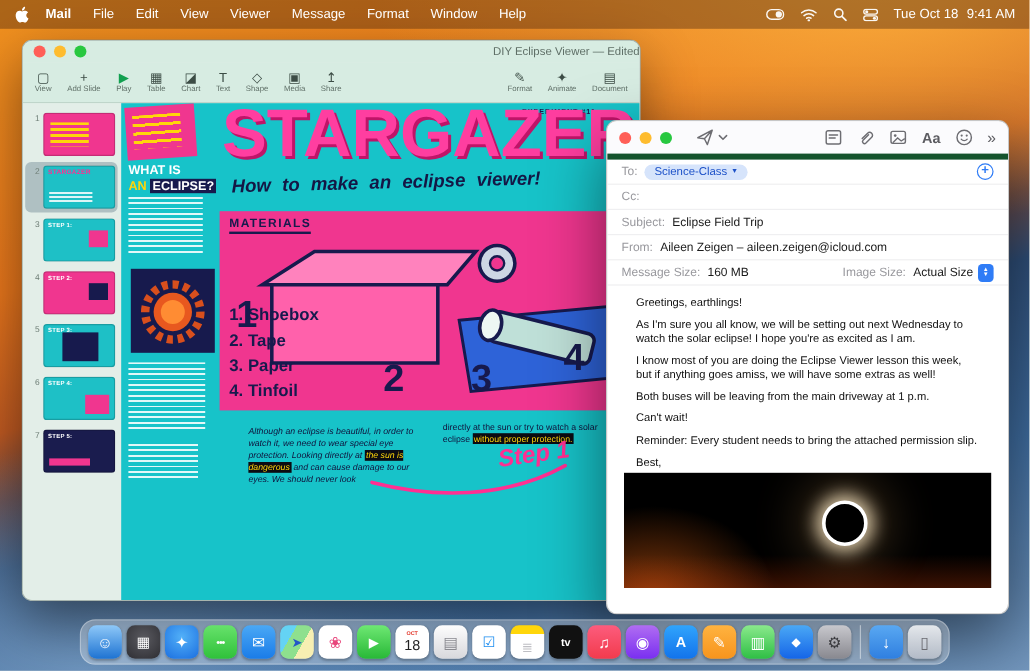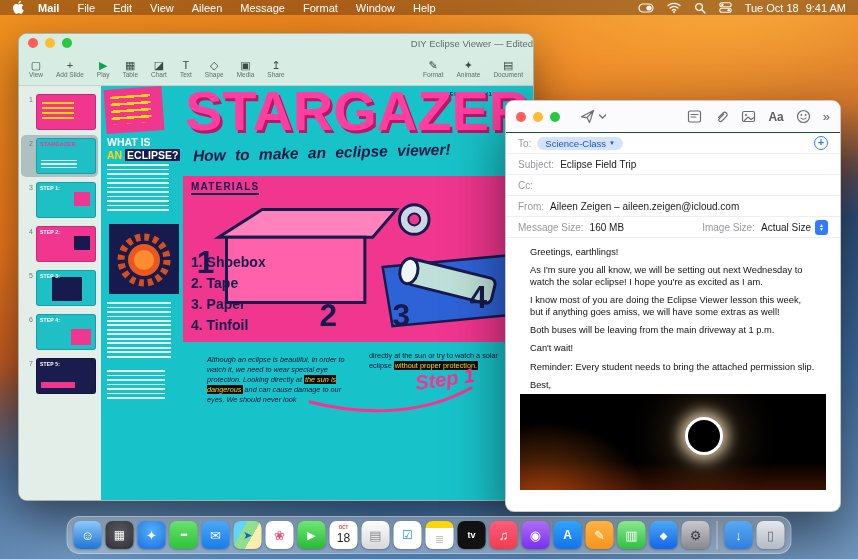--- a/index.html
+++ b/index.html
@@ -3,21 +3,21 @@
 <meta charset="utf-8">
 <style>
   html,body{margin:0;padding:0;}
   *{box-sizing:border-box;}
   .screen{position:relative;width:858px;height:559px;overflow:hidden;font-family:"Liberation Sans",sans-serif;
     background:
       radial-gradient(70% 55% at 8% 100%, rgba(122,160,199,.8) 0, rgba(122,160,199,0) 60%),
       radial-gradient(90% 70% at 85% -5%, #f9ae3d 0, rgba(249,174,61,0) 55%),
       linear-gradient(163deg,#f0921f 0%,#e8761c 30%,#c05a22 44%,#6b4a47 51%,#2e4e78 58%,#3f6da0 76%,#7498bf 100%);}
   
-  .menubar{position:absolute;top:0;left:0;right:0;height:15px;display:flex;align-items:center;padding:0 12px;
+  .menubar{position:absolute;top:0;left:0;right:0;height:24px;display:flex;align-items:center;padding:0 12px;
     background:rgba(70,35,15,.40);color:#fff;font-size:11px;z-index:50;}
   .apple{display:flex;margin-right:4px;}
   .app-name{font-weight:bold;padding:0 9px;}
   .menu-item{padding:0 9px;}
   .menubar-right{margin-left:auto;display:flex;align-items:center;gap:13px;}
   .status-icon{display:flex;opacity:.95;}
   .clock{display:flex;gap:7px;}
   
   .kn-window{position:absolute;left:18px;top:33px;width:516px;height:468px;border-radius:9px;overflow:hidden;
     box-shadow:0 18px 45px rgba(0,0,0,.45);background:#dff0e8;border:1px solid rgba(0,0,0,.25);z-index:10;}
@@ -75,21 +75,21 @@
   .slide-para{position:absolute;font-size:7.3px;line-height:1.35;color:#10123c;}
   .col1{left:106px;top:262px;width:152px;font-style:italic;}
   .col2{left:268px;top:258px;width:150px;}
   .hl-black{background:#0b0b12;color:#ffd60a;padding:0 1px;}
   .step-label{position:absolute;left:314px;top:282px;font-size:20px;font-weight:bold;font-style:italic;color:#ff2f92;
       transform:rotate(-8deg);white-space:nowrap;}
   .swoosh{position:absolute;left:205px;top:296px;width:170px;height:36px;}
   
   .mail-window{position:absolute;left:505px;top:100px;width:336px;height:412px;background:#fff;border-radius:9px;
       box-shadow:0 22px 55px rgba(0,0,0,.5);border:1px solid rgba(0,0,0,.22);overflow:hidden;display:flex;flex-direction:column;z-index:20;}
-  .mail-toolbar{height:32px;flex:none;display:flex;align-items:center;padding:0 10px;border-bottom:1px solid #14532d;background:#fbfbfd;}
+  .mail-toolbar{height:32px;flex:none;display:flex;align-items:center;padding:0 10px;border-bottom:5px solid #14532d;background:#fbfbfd;}
   .mt-send{margin-left:20px;display:flex;align-items:center;gap:3px;}
   .mt-right{margin-left:auto;display:flex;align-items:center;gap:12px;}
   .mt-icon{display:flex;align-items:center;color:#6d6d72;}
   .mt-aa{font-size:12px;font-weight:bold;color:#5c5c61;}
   .mt-more{font-size:13px;color:#5c5c61;}
   .field-row{display:flex;align-items:center;height:21px;flex:none;padding:0 12px;border-bottom:1px solid #efeff1;font-size:10px;}
   .field-label{color:#98989d;margin-right:6px;}
   .token{background:#d6e4fb;color:#1c51c8;border-radius:9px;padding:1px 8px;font-size:9.5px;display:flex;align-items:center;gap:3px;}
   .token .chev{font-size:6px;}
   .add-btn{margin-left:auto;width:14px;height:14px;border:1.4px solid #2f7cf6;border-radius:50%;color:#2f7cf6;
@@ -148,21 +148,21 @@
   <div class="menubar">
     <span class="apple">
       <svg width="13" height="15" viewBox="0 0 15 17">
           <path fill="#fff" d="M11.4 9c0-2 1.6-2.9 1.7-3-.9-1.4-2.3-1.6-2.8-1.6-1.2-.1-2.3.7-2.9.7-.6 0-1.5-.7-2.5-.7-1.3 0-2.5.8-3.1 1.9-1.3 2.3-.3 5.7 1 7.6.6.9 1.4 1.9 2.4 1.9 1 0 1.3-.6 2.5-.6s1.5.6 2.5.6 1.7-.9 2.3-1.8c.7-1.1 1-2.1 1-2.2 0-.1-2-.8-2.1-2.8zM9.5 3.1c.5-.7.9-1.6.8-2.5-.8 0-1.7.5-2.2 1.2-.5.6-.9 1.5-.8 2.4.8.1 1.7-.4 2.2-1.1z"></path>
         </svg>
     </span>
     <span class="app-name">Mail</span>
     <span class="menu-item">File</span>
     <span class="menu-item">Edit</span>
     <span class="menu-item">View</span>
-    <span class="menu-item">Aileen</span>
+    <span class="menu-item">Viewer</span>
     <span class="menu-item">Message</span>
     <span class="menu-item">Format</span>
     <span class="menu-item">Window</span>
     <span class="menu-item">Help</span>
     <span class="menubar-right">
       <span class="status-icon">
         <svg width="16" height="10" viewBox="0 0 16 10">
             <rect x="1" y="1" width="14" height="8" rx="4" fill="none" stroke="#fff" stroke-width="1.2"></rect>
             <circle cx="11" cy="5" r="2.6" fill="#fff"></circle>
           </svg>
@@ -404,25 +404,25 @@
     </div>
     <div class="field-row">
       <span class="field-label">To:</span>
       <span class="token">
         <span>Science-Class</span>
         <span class="chev">▼</span>
       </span>
       <span class="add-btn">+</span>
     </div>
     <div class="field-row">
+      <span class="field-label">Cc:</span>
+    </div>
+    <div class="field-row">
       <span class="field-label">Subject:</span>
       <span class="field-value">Eclipse Field Trip</span>
-    </div>
-    <div class="field-row">
-      <span class="field-label">Cc:</span>
     </div>
     <div class="field-row">
       <span class="field-label">From:</span>
       <span class="field-value">Aileen Zeigen – aileen.zeigen@icloud.com</span>
     </div>
     <div class="field-row">
       <span class="field-label">Message Size:</span>
       <span class="field-value">160 MB</span>
       <span class="meta-spacer"></span>
       <span class="field-label">Image Size:</span>

